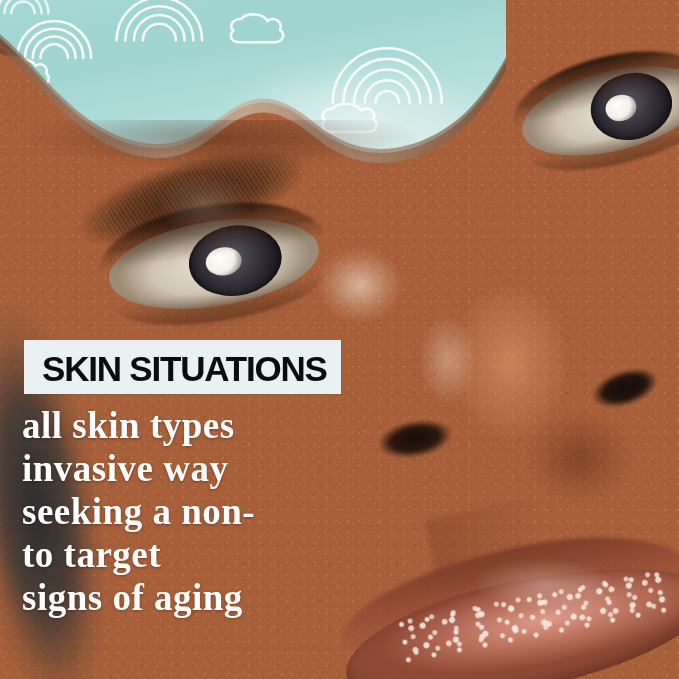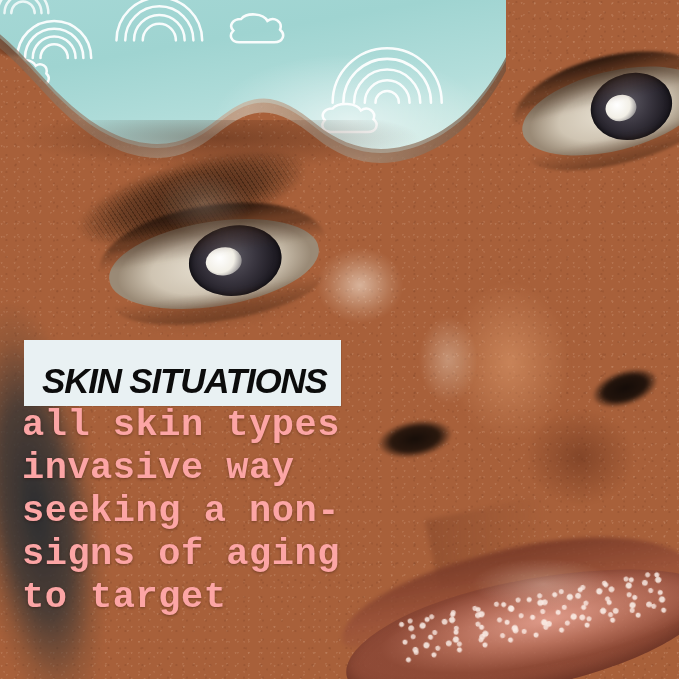--- a/index.html
+++ b/index.html
@@ -268,49 +268,48 @@
     width: 190px; height: 70px;
     background: linear-gradient(100deg, rgba(110,54,32,.35) 0%, rgba(160,92,56,0) 60%);
     transform: rotate(-12deg);
     filter: blur(2.6px);
   }
 
   
   .headline-box {
     position: absolute;
     left: 24px; top: 340px;
-    padding: 23px 14px 7px 18px;
+    padding: 11px 14px 7px 18px;
     background: #e9f1f3;
     box-shadow: 1px 1px 0 rgba(0,0,0,.08);
-    font-style: italic;
   }
   .headline-box .headline-text {
     display: block;
     font-family: "Liberation Sans", sans-serif;
     font-weight: bold;
     font-size: 35px;
     line-height: 36px;
     letter-spacing: -1.2px;
     color: #0c0c0c;
     white-space: nowrap;
   }
 
   .body-copy {
     position: absolute;
     left: 22px; top: 404px;
     width: 420px;
   }
   .body-copy .copy-line {
     display: block;
-    font-family: Liberation Mono, monospace;
+    font-family: Liberation Serif, serif;
     font-weight: bold;
     font-size: 37px;
     line-height: 43px;
     letter-spacing: 0.5px;
-    color: #fca5a5;
+    color: #ffffff;
     white-space: pre;
     text-shadow: 0 1px 3px rgba(40,16,6,.42);
   }
 </style>
 </head>
 <body>
 
 <div id="stage">
 
   <div class="photo">
@@ -421,17 +420,17 @@
   </div>
 
   <div class="headline-box">
     <span class="headline-text">SKIN SITUATIONS</span>
   </div>
 
   <div class="body-copy">
     <span class="copy-line">all skin types</span>
     <span class="copy-line">invasive way</span>
     <span class="copy-line">seeking a non-</span>
+    <span class="copy-line">to target</span>
     <span class="copy-line">signs of aging</span>
-    <span class="copy-line">to target</span>
   </div>
 
 </div>
 
 </body></html>

